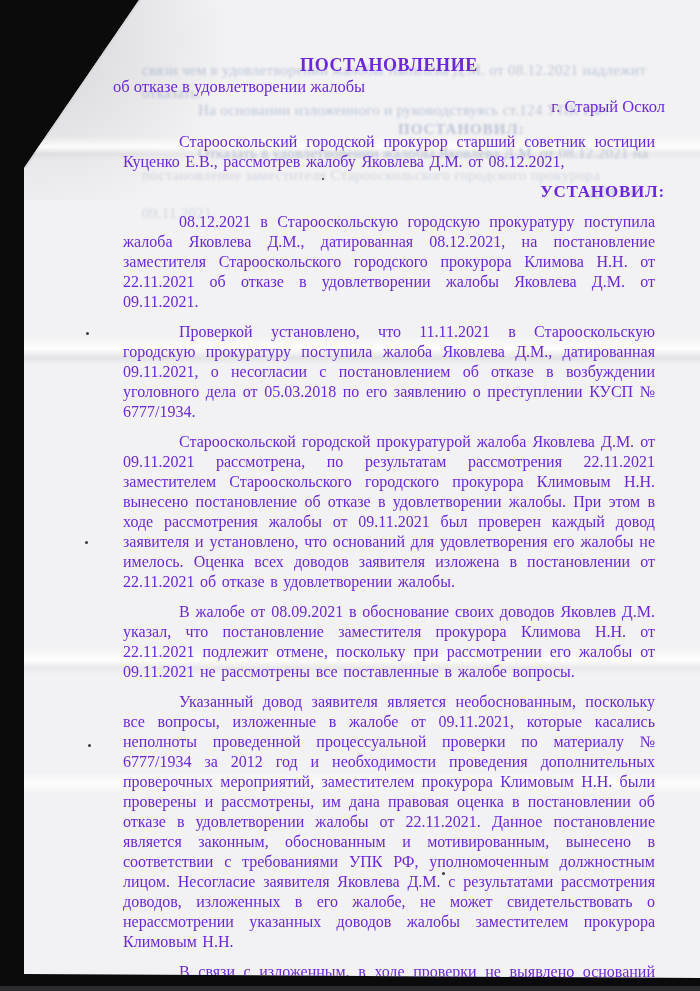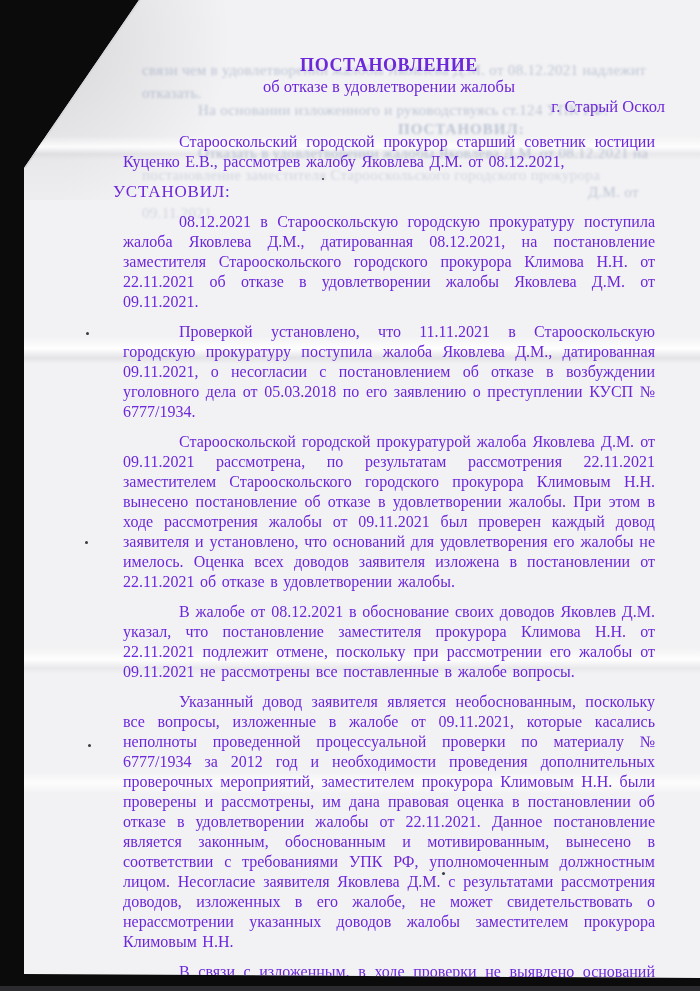--- a/index.html
+++ b/index.html
@@ -48,37 +48,36 @@
     font-size:16px;line-height:20px;
   }
   .doc-title{
     margin:54px 0 0 0;
     text-align:center;
     font-size:18px;font-weight:bold;
     letter-spacing:0.6px;
     line-height:22px;
   }
   .doc-subtitle{
-    text-align:center;
     font-size:16.5px;line-height:21px;
   }
   .meta-row{
     display:flex;justify-content:flex-end;
     font-size:16.5px;
   }
   .content p{
     margin:10px;
     text-align:justify;
     text-indent:56px;
     word-spacing:0.10em;
   }
   .intro{margin-top:15px !important;}
   .ustanovil{
-    text-align:left;
-    font-weight:normal;
+    text-align:right;
+    font-weight:bold;
     font-size:17px;
     letter-spacing:0.8px;
     line-height:20px;
   }
   .speck{position:absolute;border-radius:50%;background:#3a3a42;}
   .bottom-strip{position:absolute;left:0;bottom:0;width:100%;height:5px;background:#2c2c30;}
 </style>
 </head>
 <body>
 
@@ -111,21 +110,21 @@
       <span>г. Старый Оскол</span>
     </div>
 
     <p class="intro">Старооскольский городской прокурор старший советник юстиции Куценко Е.В., рассмотрев жалобу Яковлева Д.М. от 08.12.2021,</p>
 
     <div class="ustanovil">УСТАНОВИЛ:</div>
 
     <p>08.12.2021 в Старооскольскую городскую прокуратуру поступила жалоба Яковлева Д.М., датированная 08.12.2021, на постановление заместителя Старооскольского городского прокурора Климова Н.Н. от 22.11.2021 об отказе в удовлетворении жалобы Яковлева Д.М. от 09.11.2021.</p>
     <p>Проверкой установлено, что 11.11.2021 в Старооскольскую городскую прокуратуру поступила жалоба Яковлева Д.М., датированная 09.11.2021, о несогласии с постановлением об отказе в возбуждении уголовного дела от 05.03.2018 по его заявлению о преступлении КУСП № 6777/1934.</p>
     <p>Старооскольской городской прокуратурой жалоба Яковлева Д.М. от 09.11.2021 рассмотрена, по результатам рассмотрения 22.11.2021 заместителем Старооскольского городского прокурора Климовым Н.Н. вынесено постановление об отказе в удовлетворении жалобы. При этом в ходе рассмотрения жалобы от 09.11.2021 был проверен каждый довод заявителя и установлено, что оснований для удовлетворения его жалобы не имелось. Оценка всех доводов заявителя изложена в постановлении от 22.11.2021 об отказе в удовлетворении жалобы.</p>
-    <p>В жалобе от 08.12.2021 в обоснование своих доводов Яковлев Д.М. указал, что постановление заместителя прокурора Климова Н.Н. от 22.11.2021 подлежит отмене, поскольку при рассмотрении его жалобы от 09.11.2021 не рассмотрены все поставленные в жалобе вопросы.</p>
+    <p>В жалобе от 08.09.2021 в обоснование своих доводов Яковлев Д.М. указал, что постановление заместителя прокурора Климова Н.Н. от 22.11.2021 подлежит отмене, поскольку при рассмотрении его жалобы от 09.11.2021 не рассмотрены все поставленные в жалобе вопросы.</p>
     <p>Указанный довод заявителя является необоснованным, поскольку все вопросы, изложенные в жалобе от 09.11.2021, которые касались неполноты проведенной процессуальной проверки по материалу № 6777/1934 за 2012 год и необходимости проведения дополнительных проверочных мероприятий, заместителем прокурора Климовым Н.Н.  были проверены и рассмотрены, им дана правовая оценка в постановлении об отказе в удовлетворении жалобы от 22.11.2021. Данное постановление является законным, обоснованным и мотивированным, вынесено в соответствии с требованиями УПК РФ, уполномоченным должностным лицом. Несогласие заявителя Яковлева Д.М. с результатами рассмотрения доводов, изложенных в его жалобе, не может свидетельствовать о нерассмотрении указанных доводов жалобы заместителем прокурора Климовым Н.Н.</p>
     <p>В связи с изложенным, в ходе проверки не выявлено оснований для отмены постановления об отказе в удовлетворении жалобы, вынесенного 22.05.2021 заместителем Старооскольского городского прокурора Климовым Н.Н. по результатам рассмотрения жалобы Яковлева Д.М. от 09.11.2021. В</p>
   </div>
 
   <div class="speck" style="left:86px;top:332px;width:3px;height:3px;"></div>
   <div class="speck" style="left:85px;top:541px;width:3px;height:3px;"></div>
   <div class="speck" style="left:88px;top:744px;width:3px;height:3px;"></div>
   <div class="speck" style="left:442px;top:872px;width:3px;height:3px;"></div>
   <div class="speck" style="left:322px;top:178px;width:2px;height:2px;"></div>
 </div>

